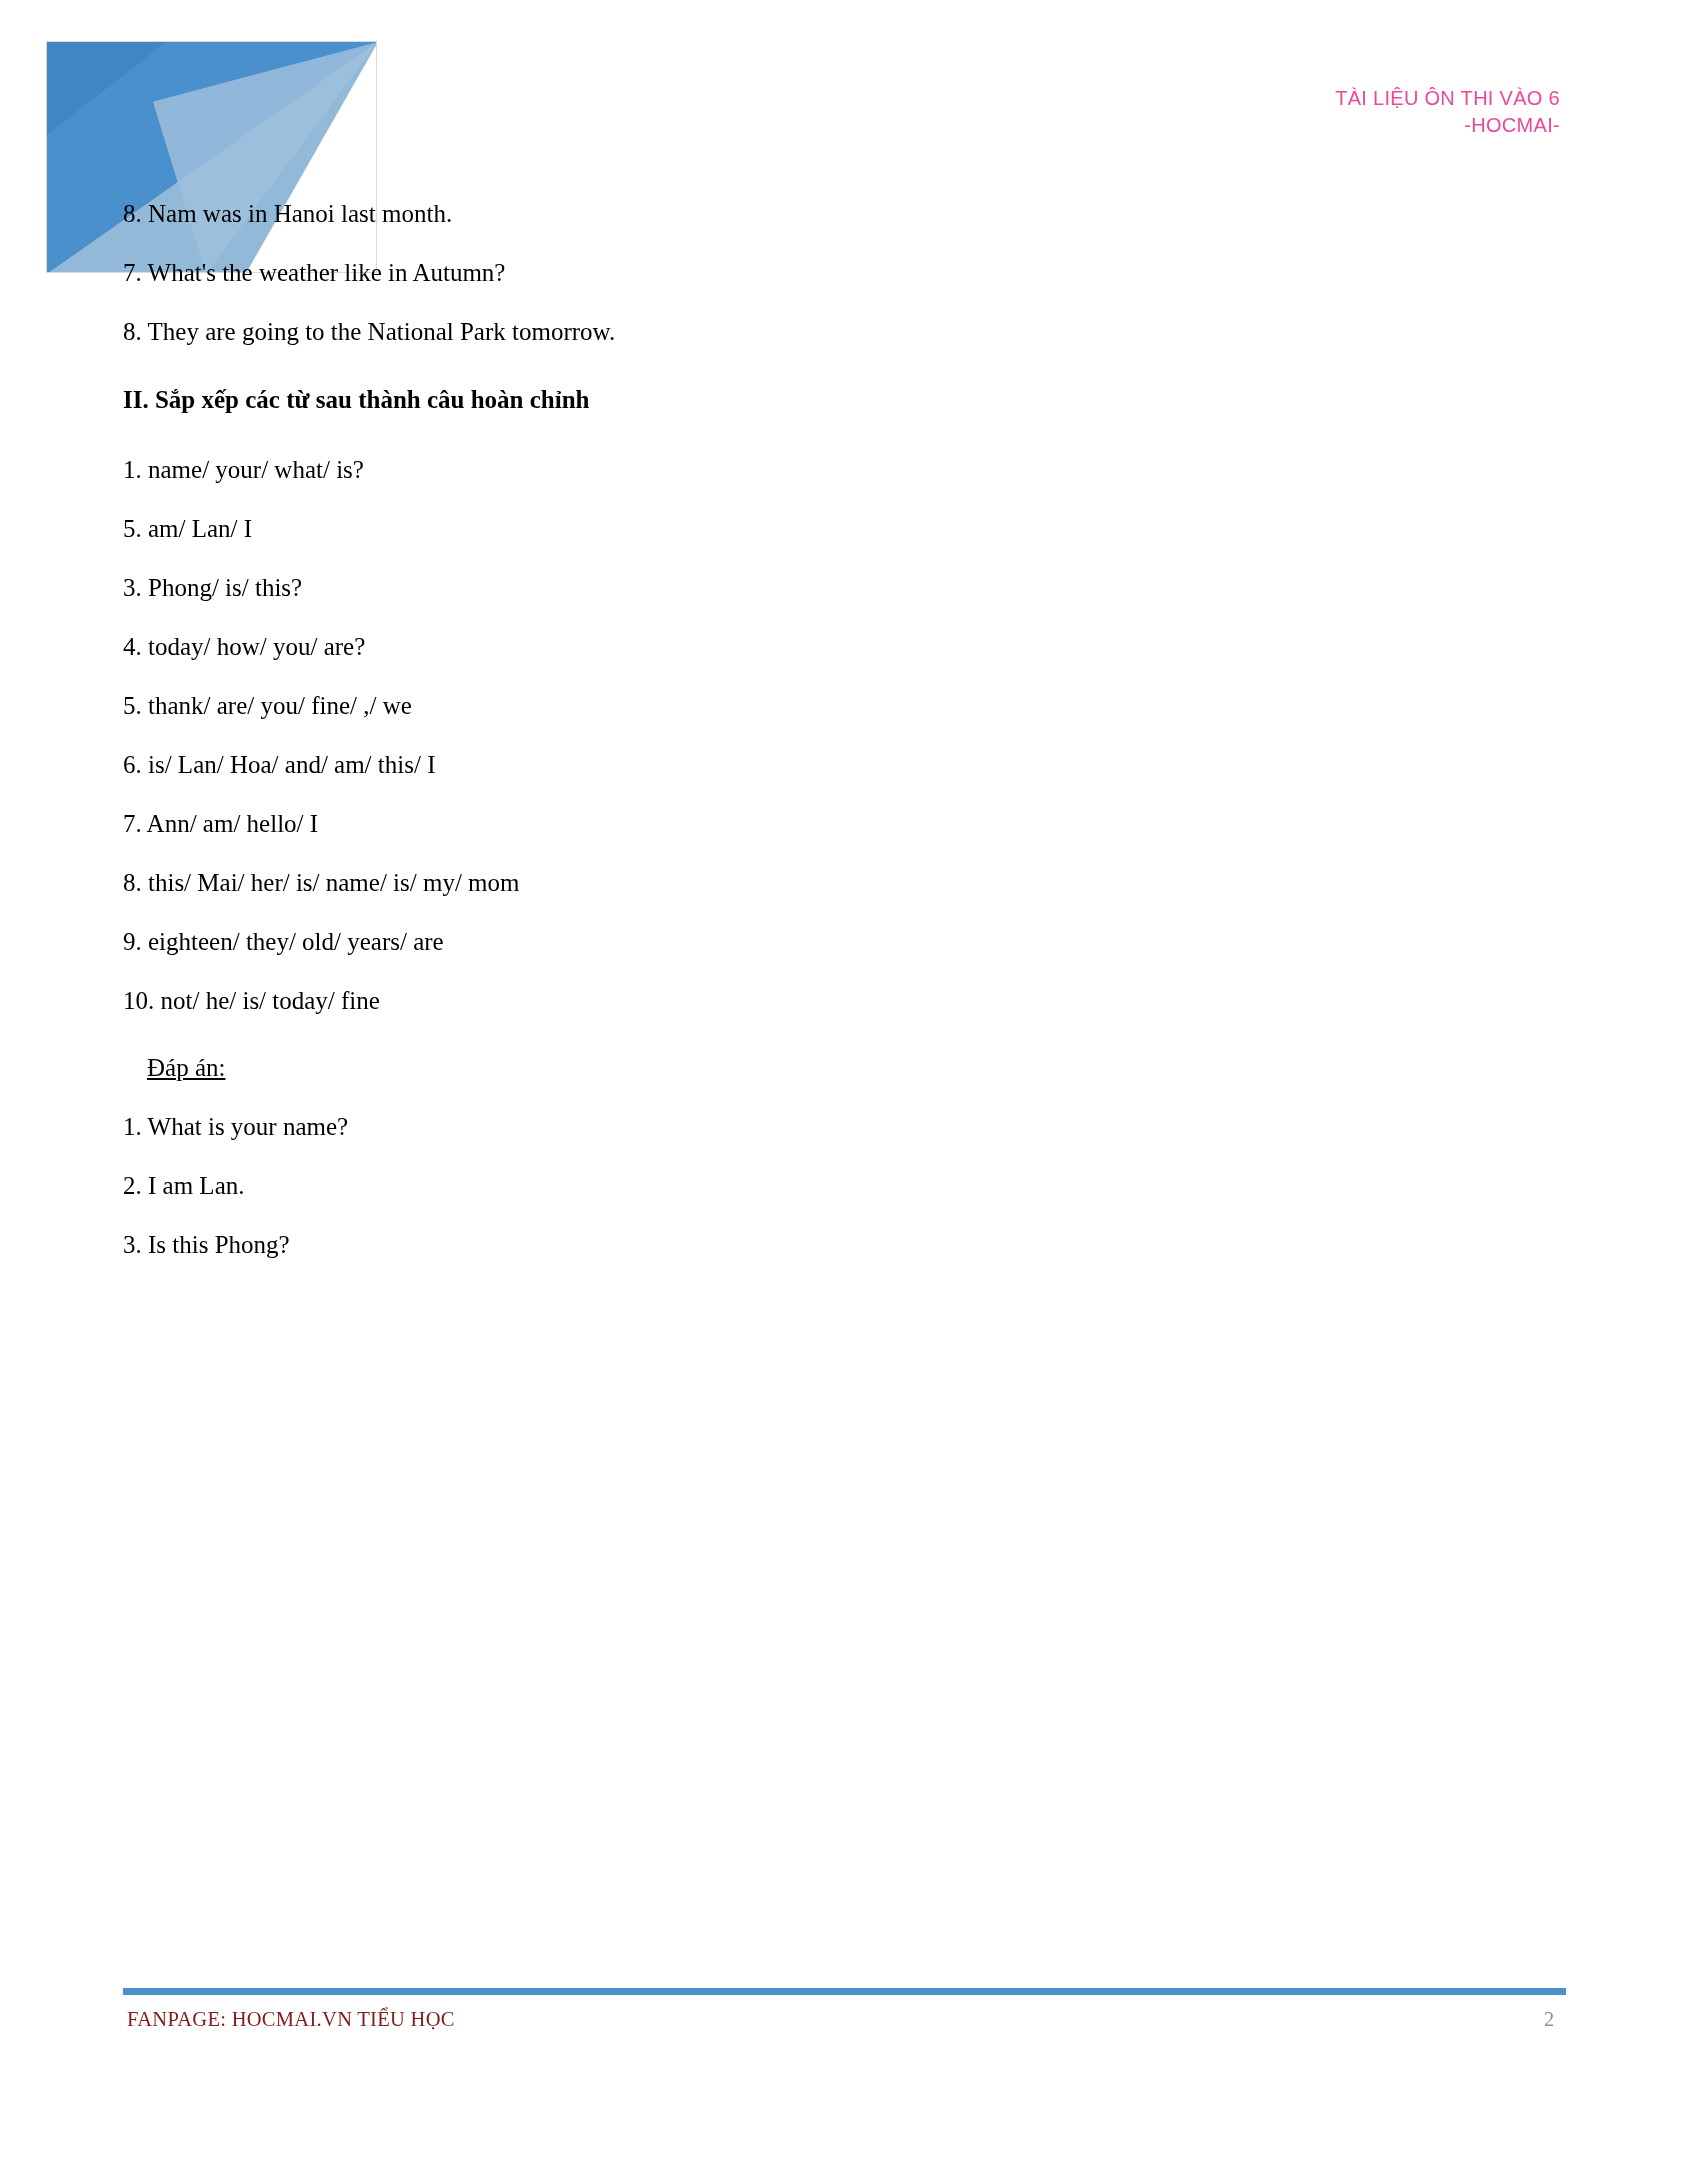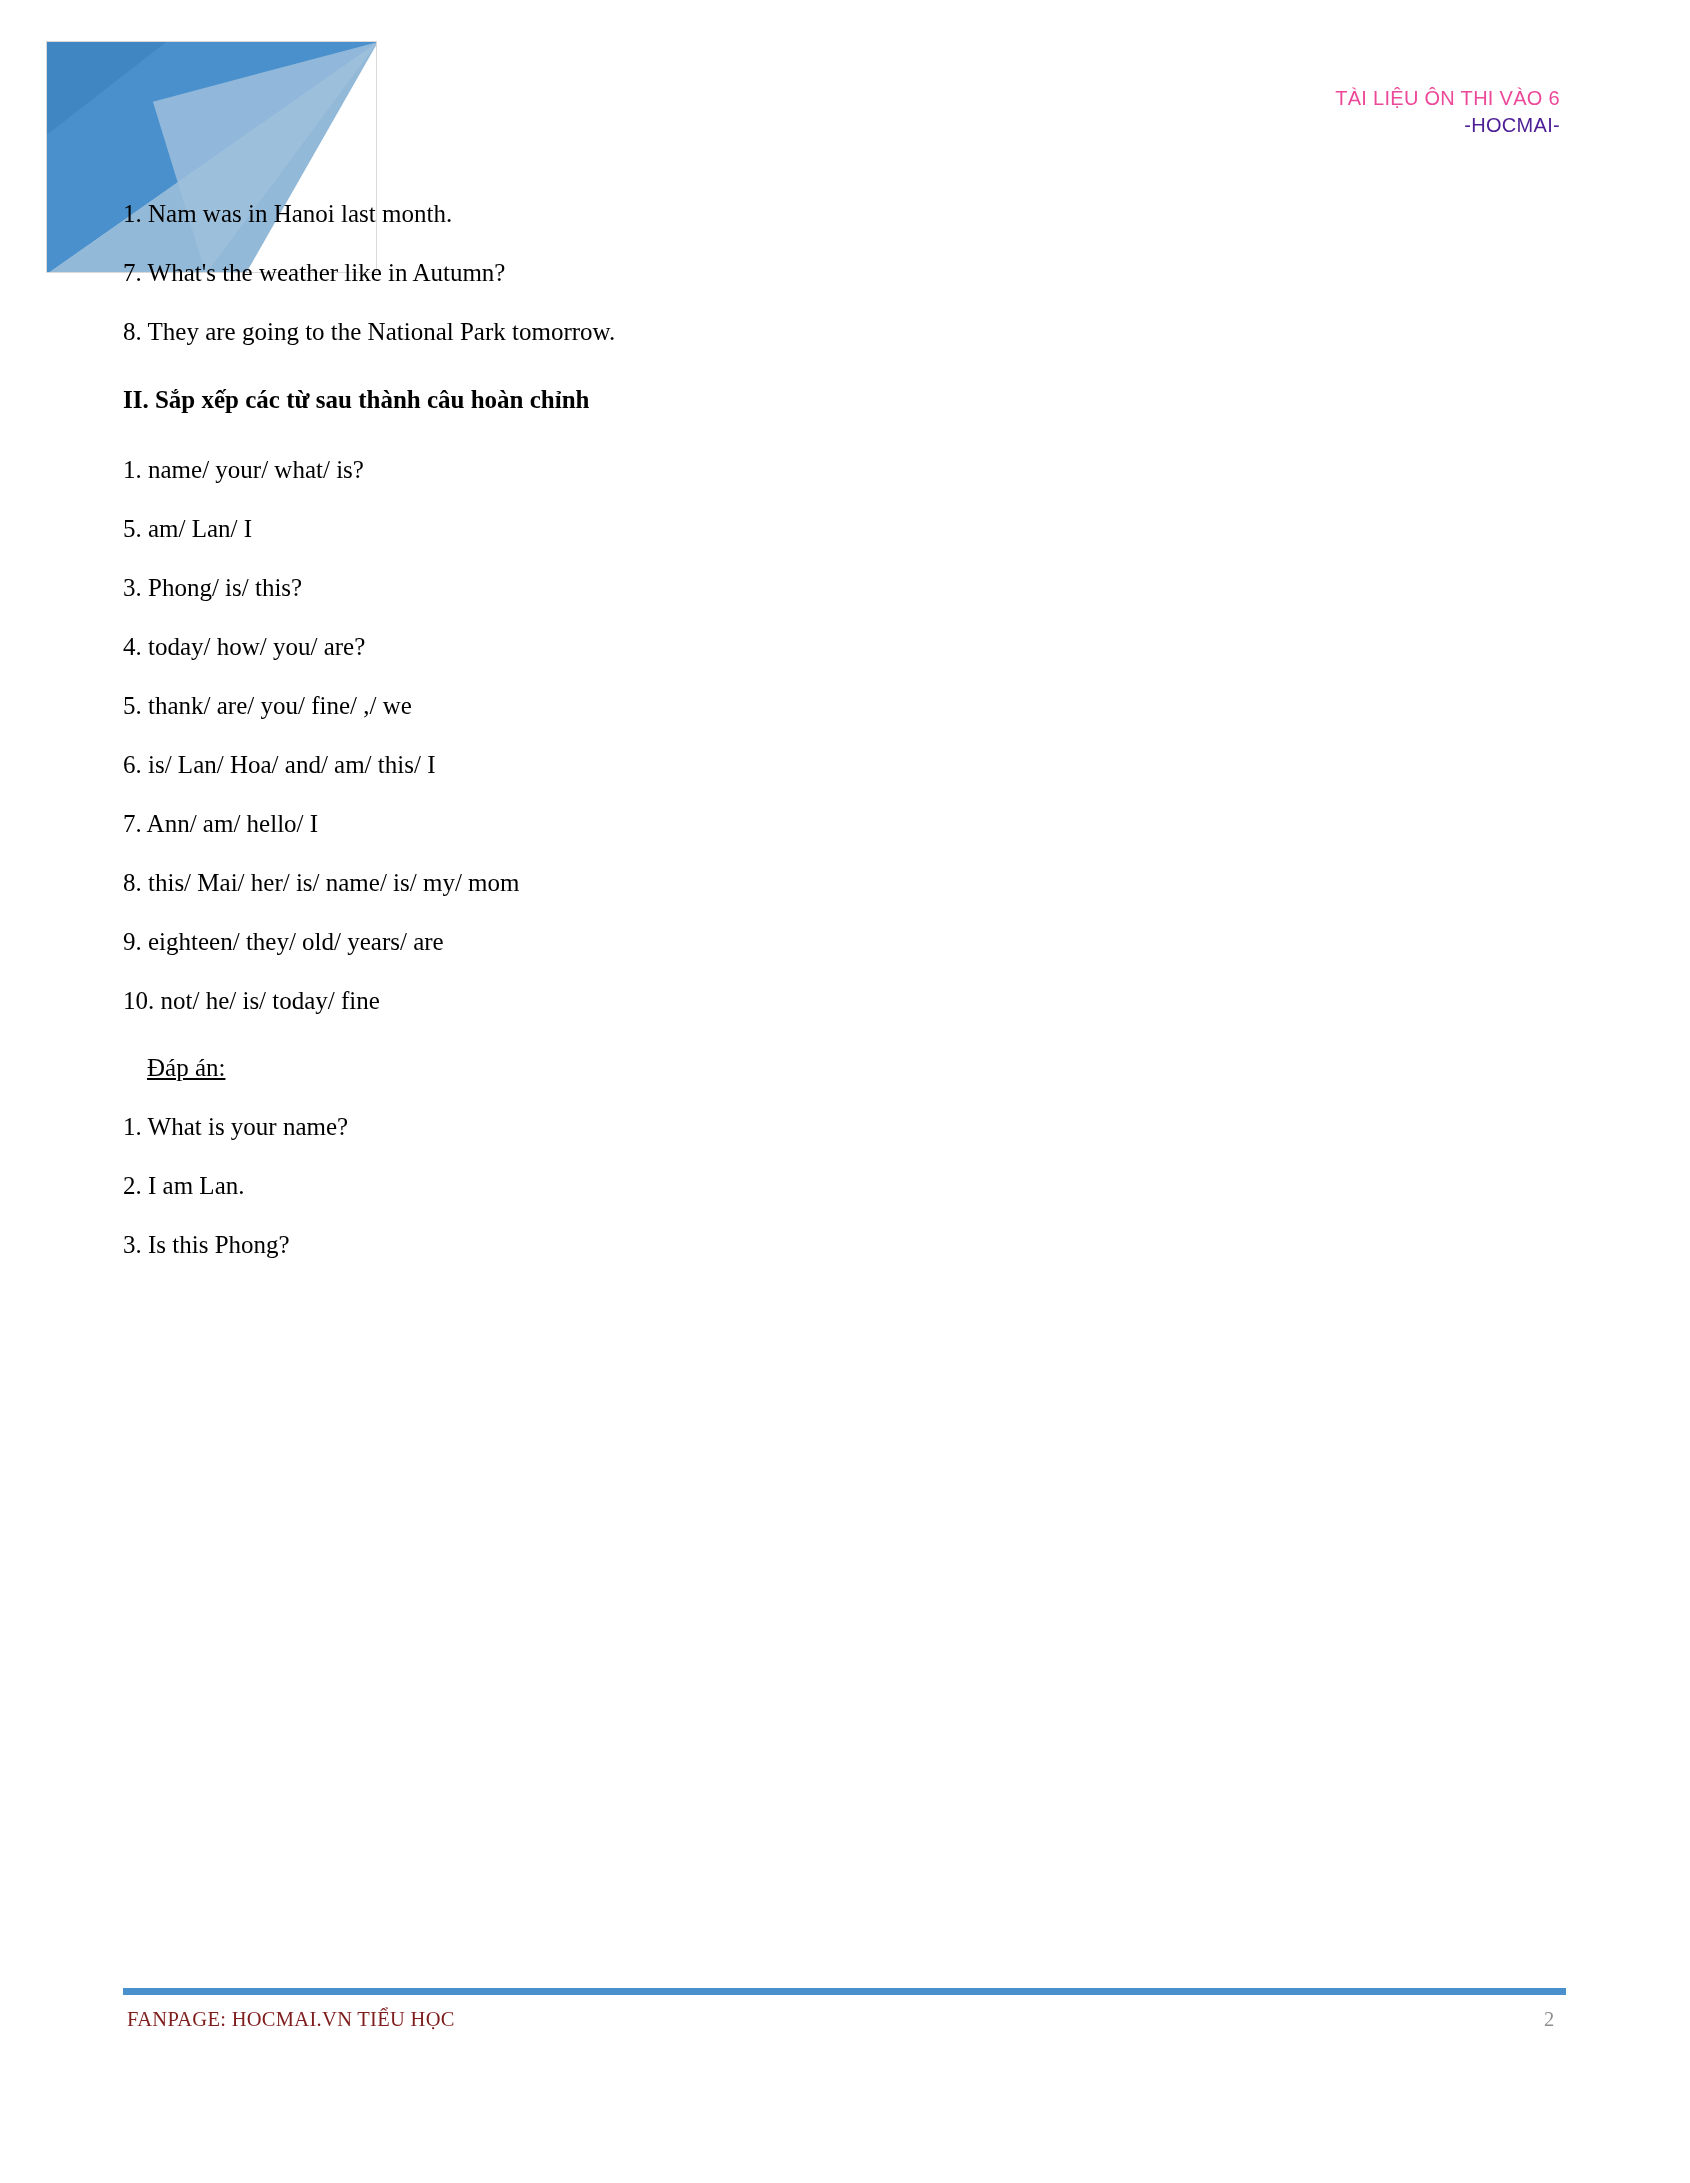--- a/index.html
+++ b/index.html
@@ -45,21 +45,21 @@
   }
   .header-line1 {
     font-family: "Liberation Sans", sans-serif;
     font-size: 20px;
     color: #ec4899;
     letter-spacing: 0.3px;
   }
   .header-line2 {
     font-family: "Liberation Sans", sans-serif;
     font-size: 20px;
-    color: #4c1d95;
+    color: #ec4899;
     letter-spacing: 0.3px;
   }
 
   
   .content {
     position: absolute;
     left: 123px;
     top: 199px;
     width: 1444px;
   }
@@ -118,21 +118,21 @@
     <polygon points="0,0 180,0 0,140" fill="#2f76b0" opacity="0.35"></polygon>
   </svg>
 </div>
 
 <div class="header-right">
   <div class="header-line1">TÀI LIỆU ÔN THI VÀO 6</div>
   <div class="header-line2">-HOCMAI-</div>
 </div>
 
 <div class="content">
-  <p class="para">1. Nam was in Hanoi last month.</p>
+  <p class="para">8. Nam was in Hanoi last month.</p>
   <p class="para">7. What's the weather like in Autumn?</p>
   <p class="para">8. They are going to the National Park tomorrow.</p>
   <p class="para heading">II. Sắp xếp các từ sau thành câu hoàn chỉnh</p>
   <p class="para">1. name/ your/ what/ is?</p>
   <p class="para">5. am/ Lan/ I</p>
   <p class="para">3. Phong/ is/ this?</p>
   <p class="para">4. today/ how/ you/ are?</p>
   <p class="para">5. thank/ are/ you/ fine/ ,/ we</p>
   <p class="para">6. is/ Lan/ Hoa/ and/ am/ this/ I</p>
   <p class="para">7. Ann/ am/ hello/ I</p>

